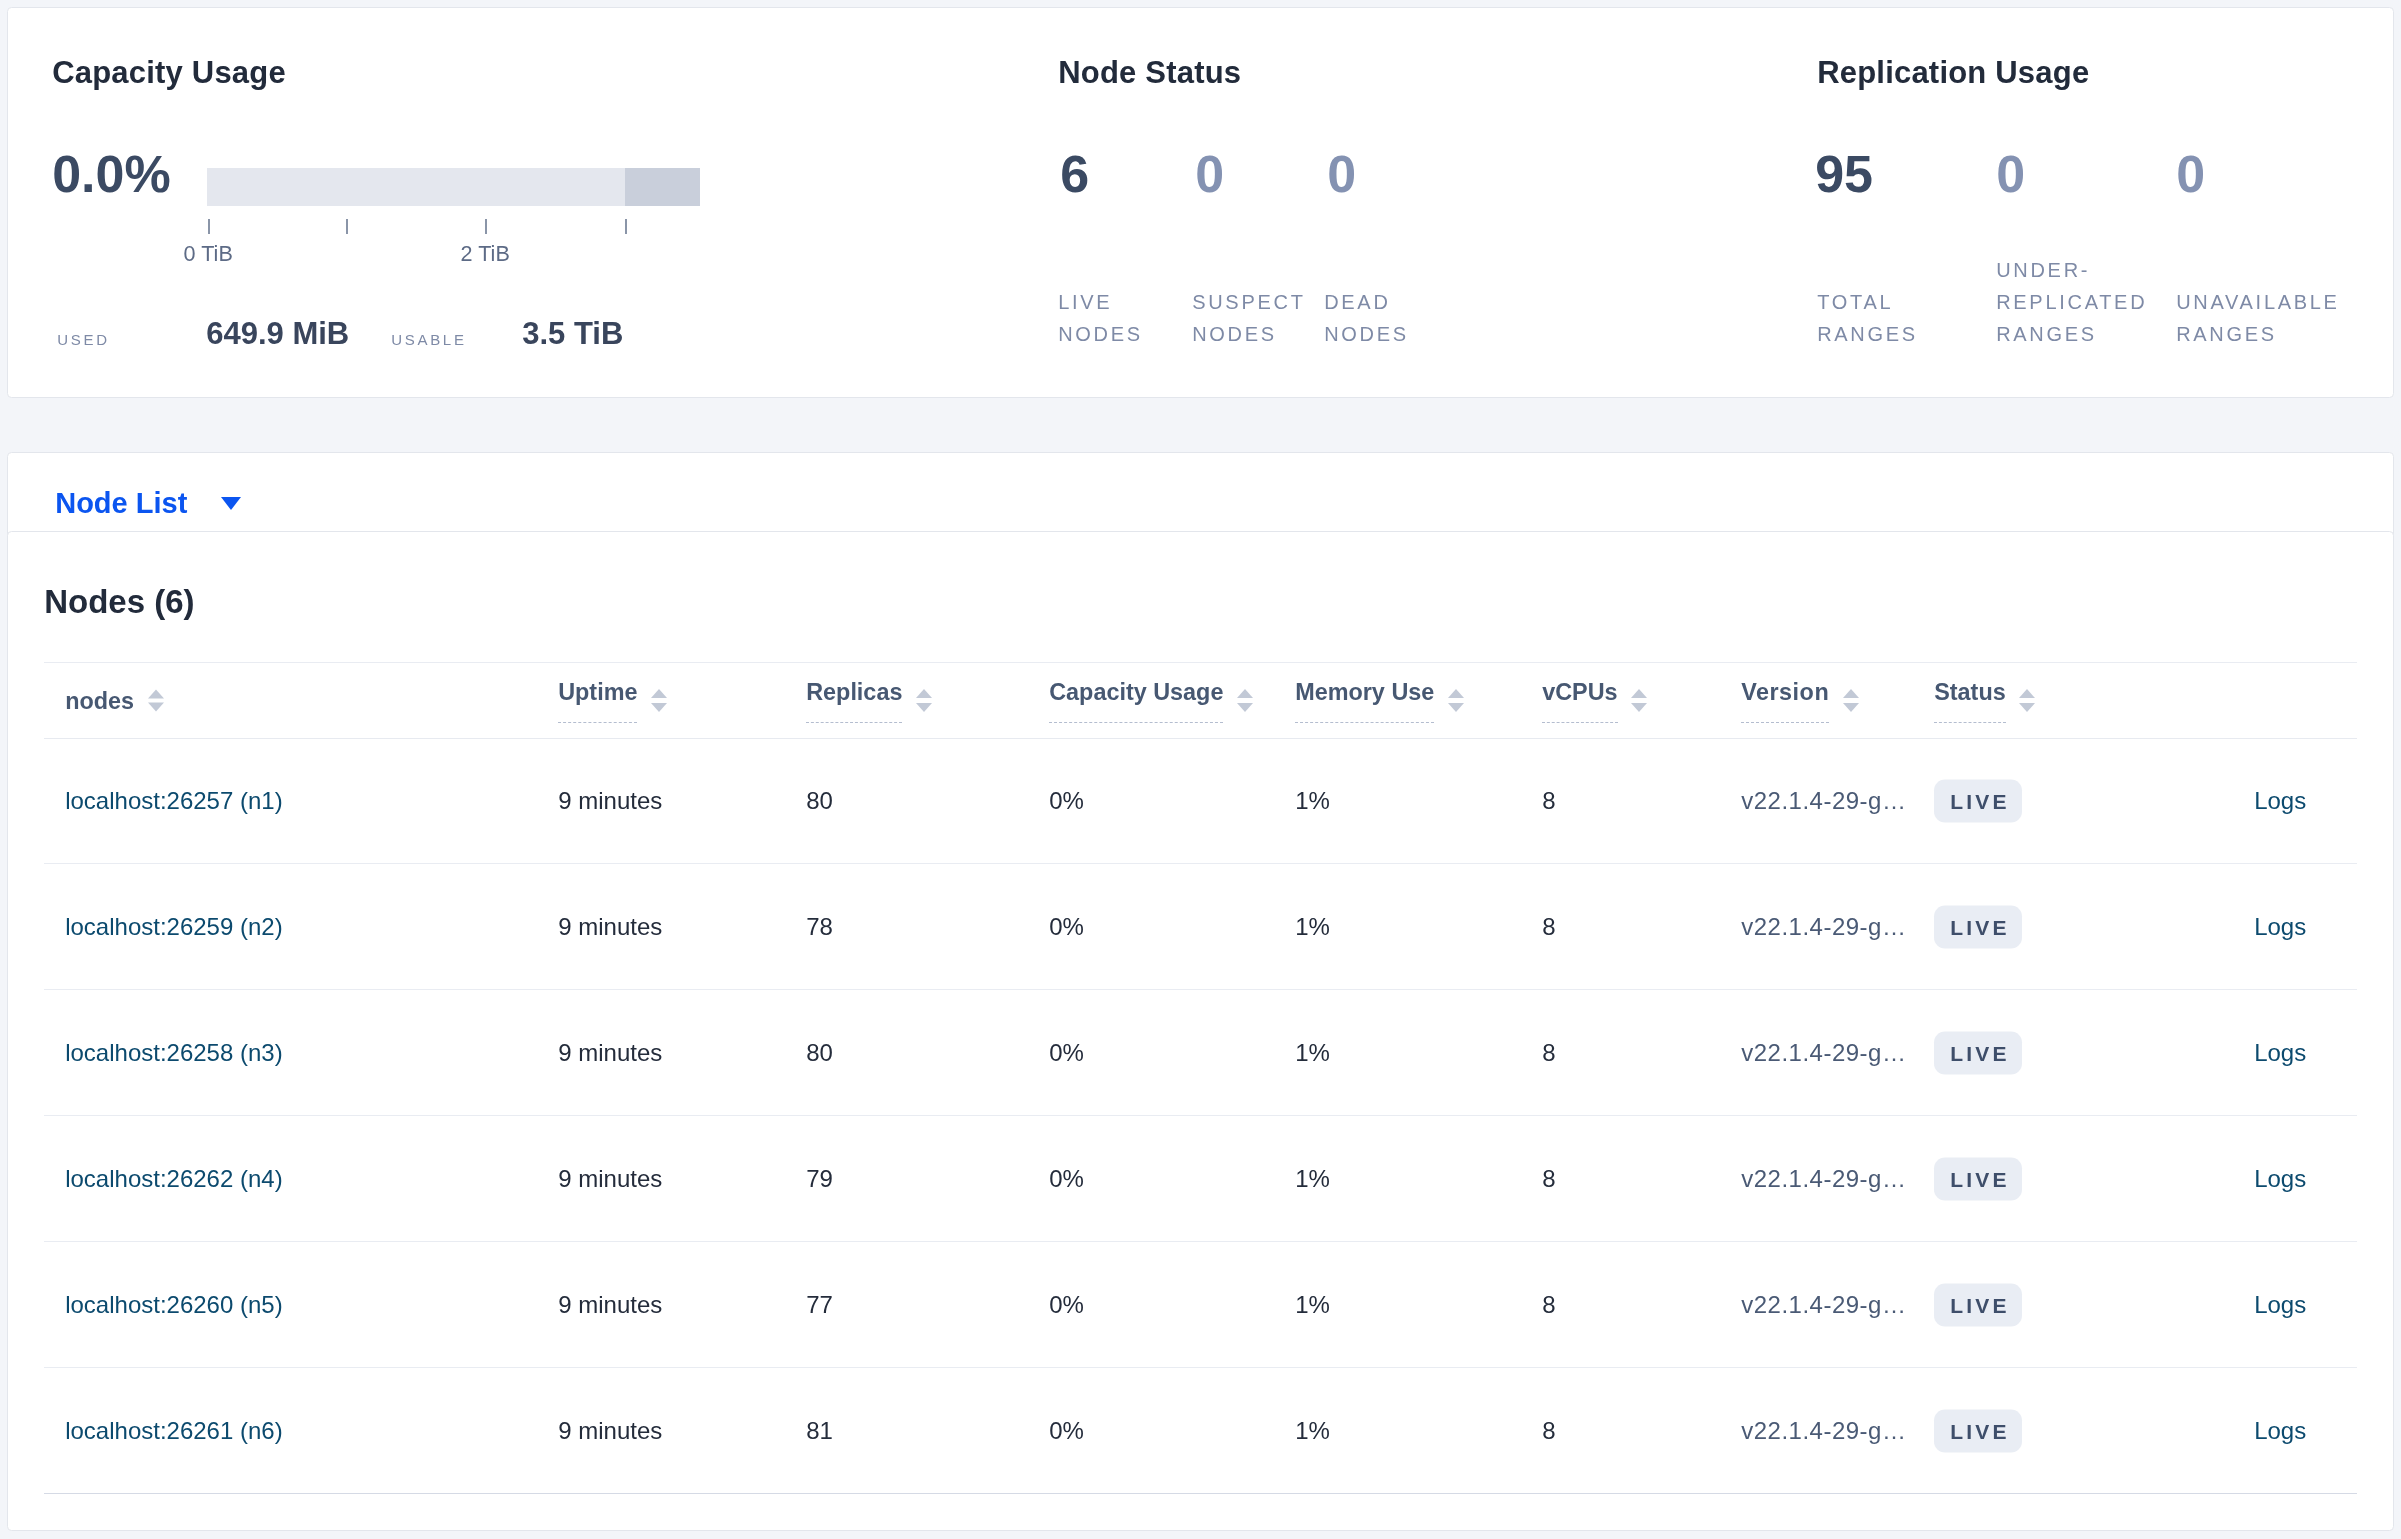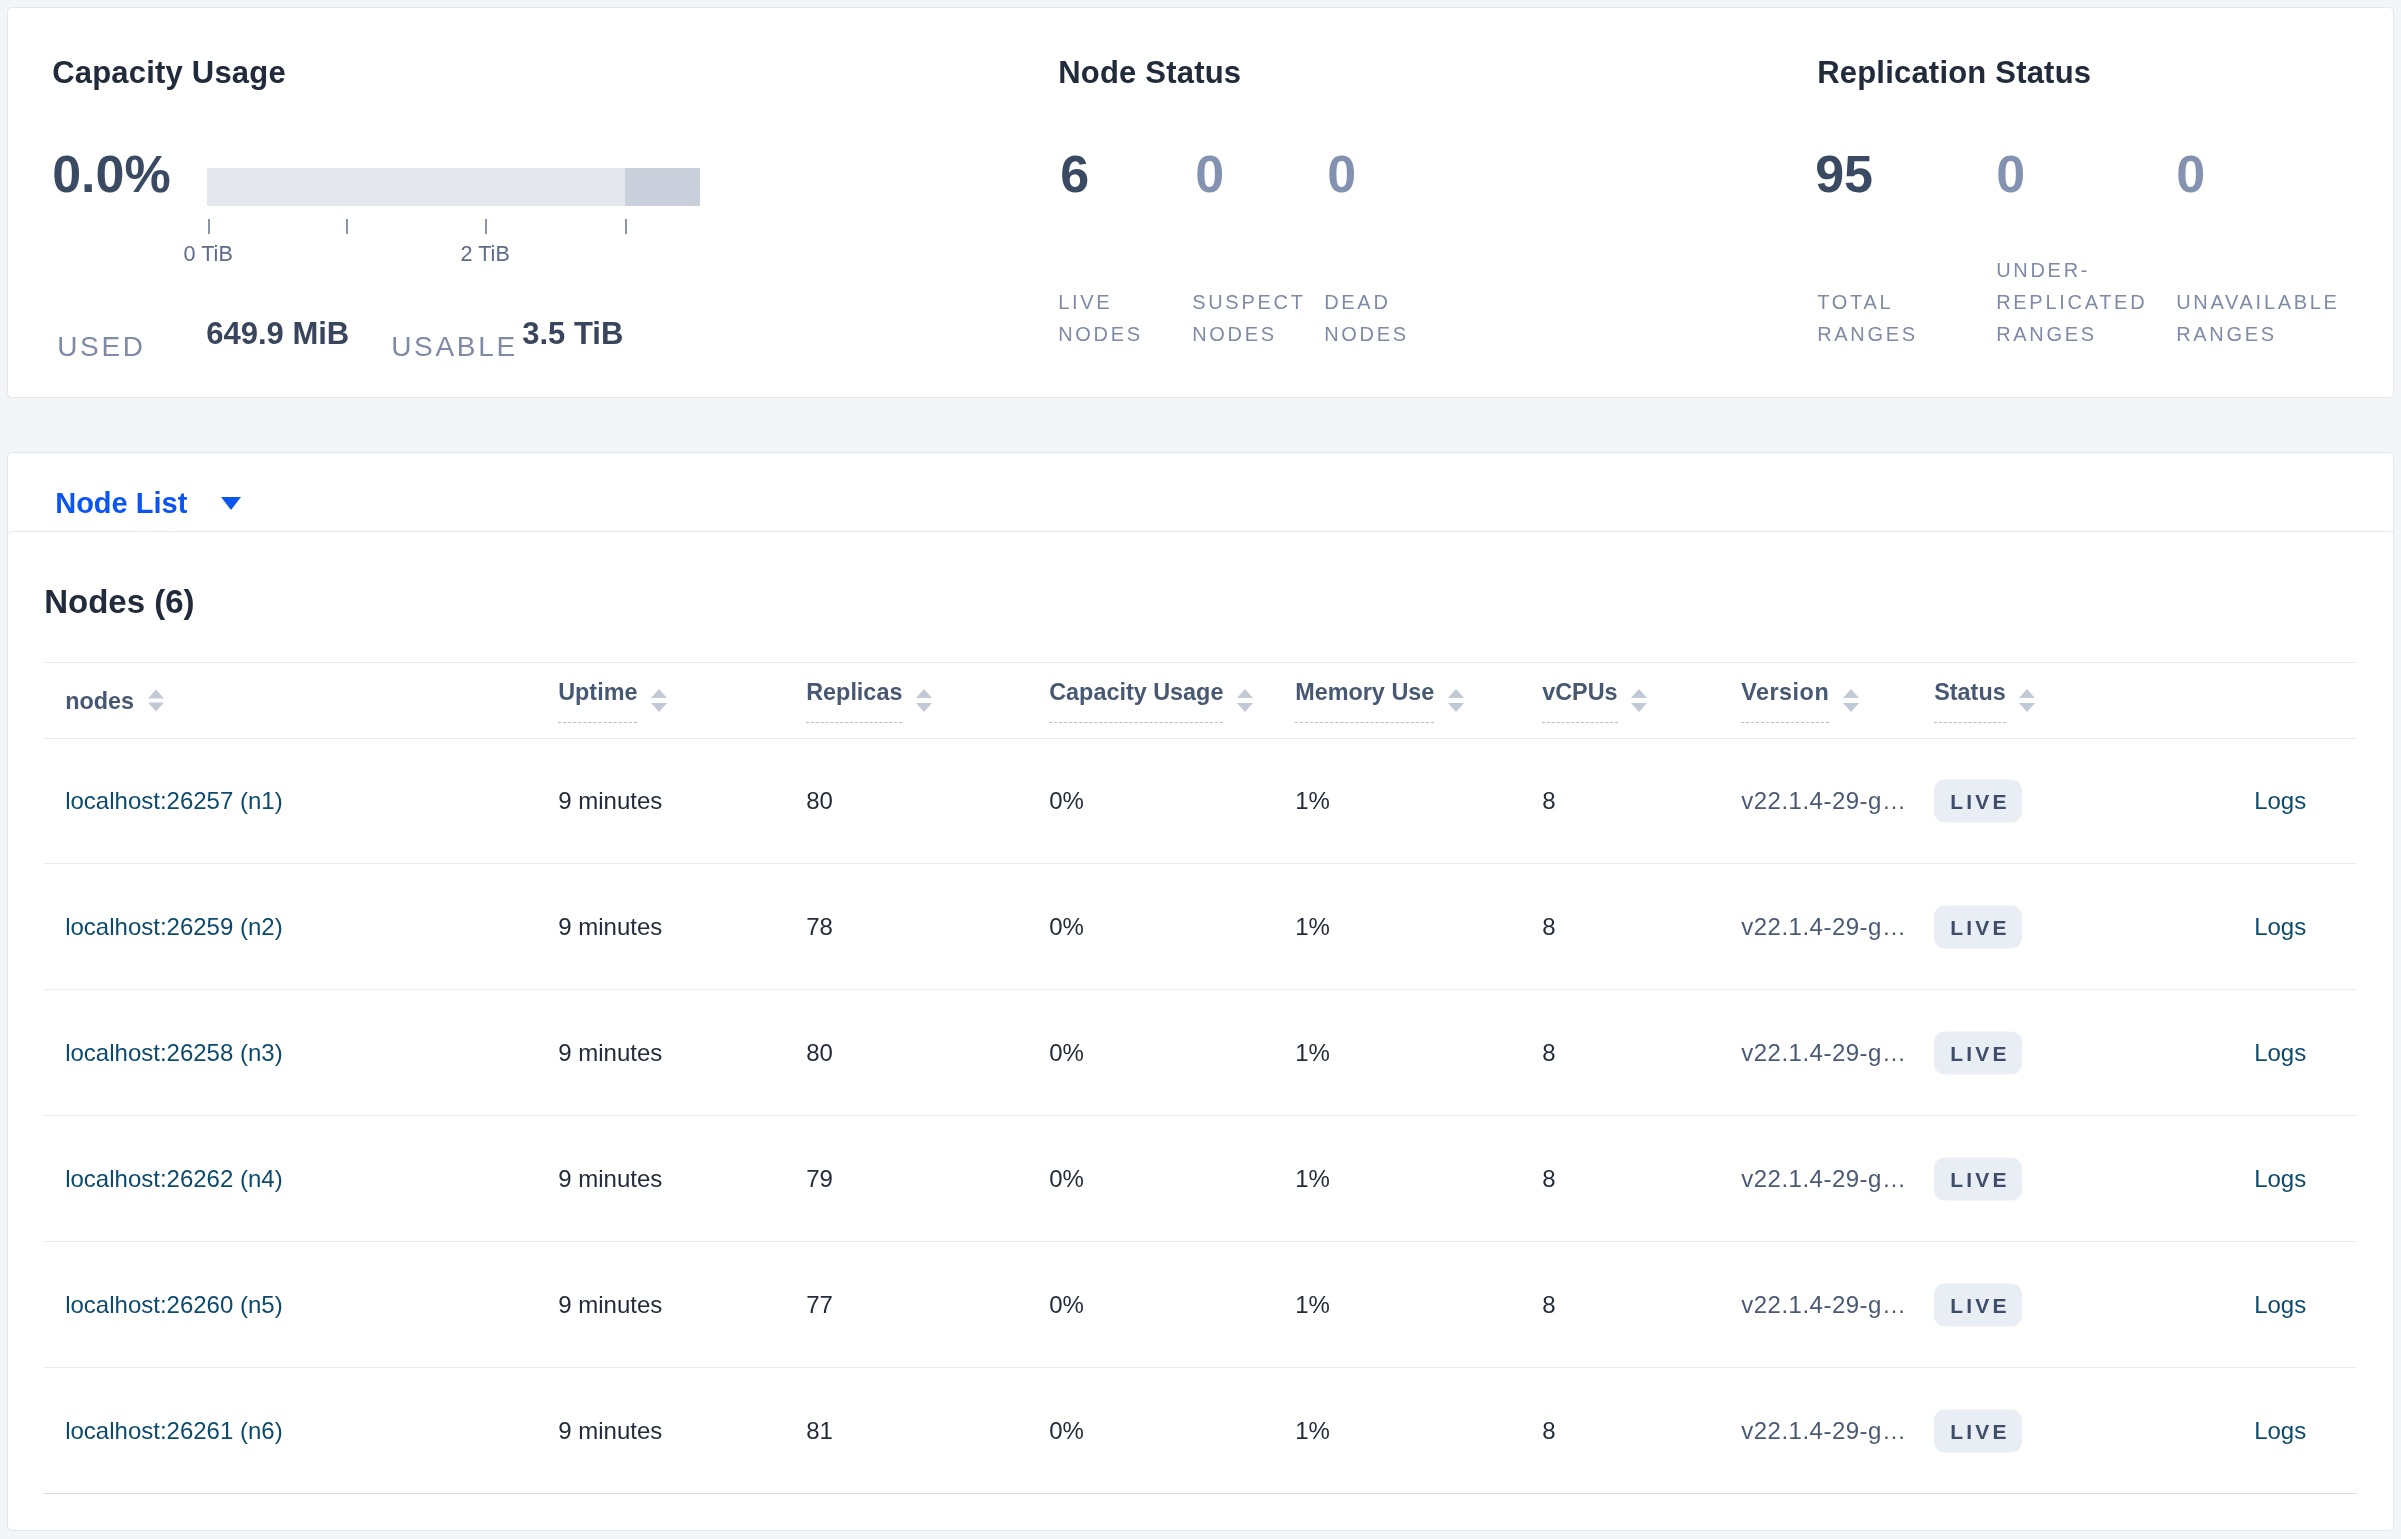--- a/index.html
+++ b/index.html
@@ -40,21 +40,21 @@
   .cap-bar .cap-bar-end {
     position:absolute; right:0; top:0; height:100%; width:15.2%;
     background:#c9cfdb;
   }
   .cap-tick { position:absolute; top:211px; width:1.8px; height:14.4px; background:#8a95a8; }
   .cap-tick-label {
     position:absolute; top:233px; width:126px; text-align:center;
     font-size:21.6px; color:#5d6b86;
   }
   .kv-label {
-    position:absolute; top:323px; font-size:28px; letter-spacing:2.7px;
+    position:absolute; top:323px; font-size:15px; letter-spacing:2.7px;
     color:#7e8aa6; text-transform:uppercase;
   }
   .kv-value {
     position:absolute; top:308px; font-size:31px; font-weight:600; color:#39455c;
   }
   
   .viewbar { top:452px; height:102px; }
   .viewbar-inner {
     position:absolute; left:47px; top:0; height:100%;
     display:flex; align-items:center; gap:34px; cursor:pointer;
@@ -146,21 +146,21 @@
     <div class="sec-title" style="left:1050px">Node Status</div>
     <div class="stat-value" style="left:1052px">6</div>
     <div class="stat-value muted" style="left:1187px">0</div>
     <div class="stat-value muted" style="left:1319px">0</div>
     <div class="stat-label" style="left:1050px;width:135px">LIVE NODES</div>
     <div class="stat-label" style="left:1184px;width:149px">SUSPECT NODES</div>
     <div class="stat-label" style="left:1316px;width:135px">DEAD NODES</div>
   </div>
 
   <div>
-    <div class="sec-title" style="left:1809px">Replication Status</div>
+    <div class="sec-title" style="left:1809px">Replication Usage</div>
     <div class="stat-value" style="left:1807px">95</div>
     <div class="stat-value muted" style="left:1988px">0</div>
     <div class="stat-value muted" style="left:2168px">0</div>
     <div class="stat-label" style="left:1809px;width:144px">TOTAL RANGES</div>
     <div class="stat-label three-line" style="left:1988px;width:171px">UNDER-REPLICATED RANGES</div>
     <div class="stat-label" style="left:2168px;width:194px">UNAVAILABLE RANGES</div>
   </div>
 </div>
 
 <div class="card viewbar">

